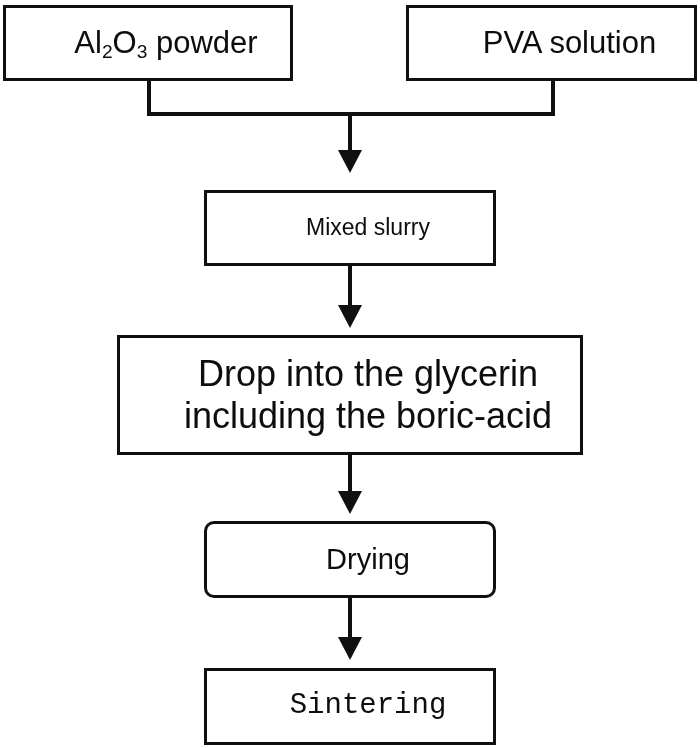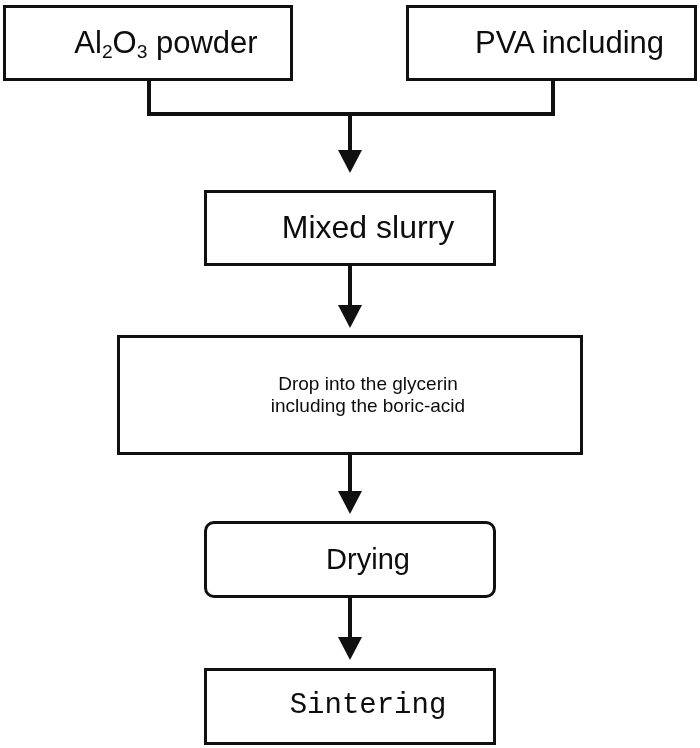--- a/index.html
+++ b/index.html
@@ -37,22 +37,22 @@
   .node sub {
     font-size: 0.62em;
     vertical-align: baseline;
     position: relative;
     top: 0.28em;
   }
 
   
   #node-powder   { left: 3px;   top: 5px;   width: 290px; height: 76px;  font-size: 31px; }
   #node-pva      { left: 406px; top: 5px;   width: 291px; height: 76px;  font-size: 31px; }
-  #node-slurry   { left: 204px; top: 190px; width: 292px; height: 76px;  font-size: 32px; }
-  #node-glycerin { left: 117px; top: 335px; width: 466px; height: 120px; font-size: 19px; }
+  #node-slurry   { left: 204px; top: 190px; width: 292px; height: 76px;  font-size: 23px; }
+  #node-glycerin { left: 117px; top: 335px; width: 466px; height: 120px; font-size: 36px; }
   #node-drying   { left: 204px; top: 521px; width: 292px; height: 77px;  font-size: 29px; border-radius: 10px; }
   #node-sinter   { left: 204px; top: 668px; width: 292px; height: 77px;  font-size: 29px; font-family: Liberation Mono, monospace; }
 
   
   .vline {
     position: absolute;
     background: #101010;
     width: 4px;
   }
   .hline {
@@ -93,21 +93,21 @@
 </head>
 <body>
 
 <div id="canvas">
 
   <div class="node" id="node-powder">
     <span class="node-label"><span>Al</span><sub>2</sub><span>O</span><sub>3</sub><span> powder</span></span>
   </div>
 
   <div class="node" id="node-pva">
-    <span class="node-label">PVA including</span>
+    <span class="node-label">PVA solution</span>
   </div>
 
   <div class="vline" id="stub-left"></div>
   <div class="vline" id="stub-right"></div>
   <div class="hline" id="merge-bar"></div>
 
   <div class="vline" id="arrow1-line"></div>
   <div class="arrowhead" id="arrow1-head"></div>
 
   <div class="node" id="node-slurry">

